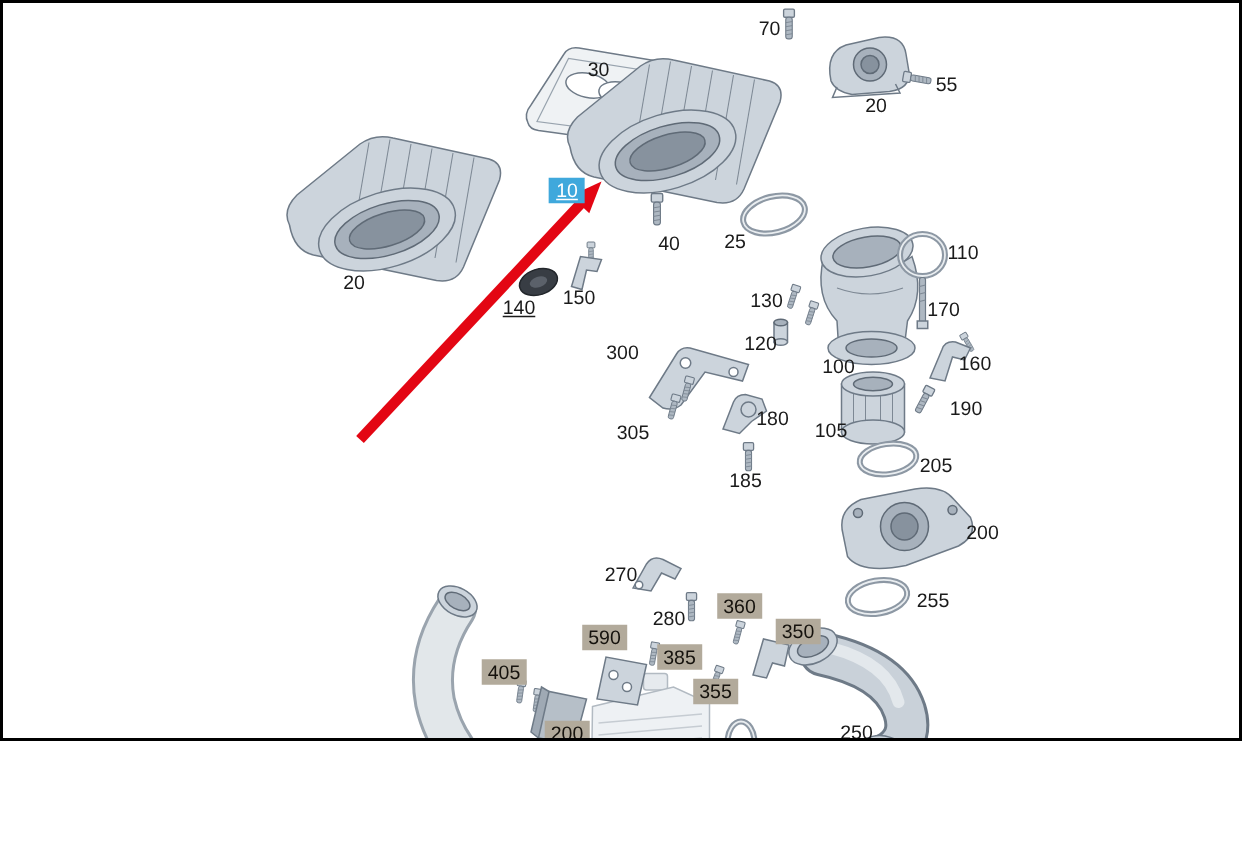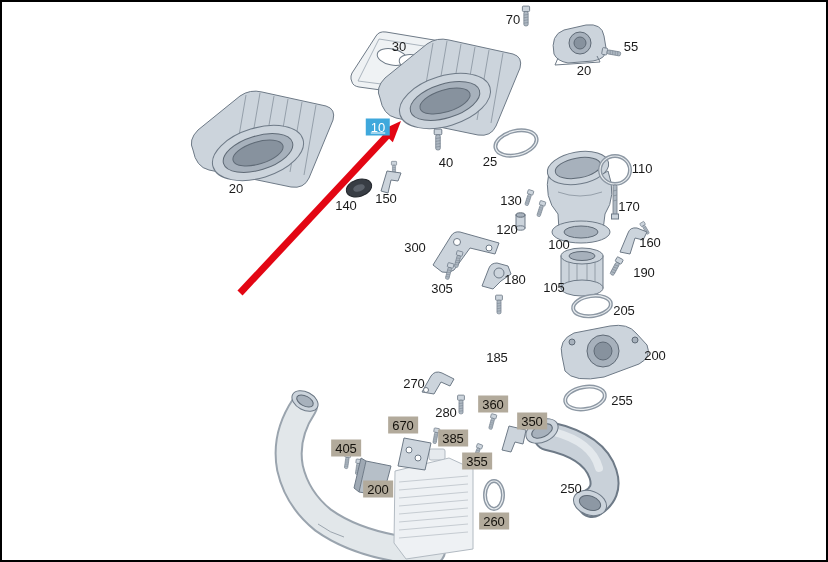--- a/index.html
+++ b/index.html
@@ -1,18 +1,18 @@
 <!DOCTYPE html>
 <html style="--sel-bg: #3fa8dc; --sel-text: #ffffff; --grp-bg: #b2aa9b; --label-text: #1a1a1a; --arrow: #e30613;"><head>
 <meta charset="utf-8">
 <style>
   * { margin:0; padding:0; box-sizing:border-box; }
   body { background:#ffffff; font-family:"Liberation Sans", sans-serif; }
   .frame {
-    position:relative; width:828px; height:562px;
+    position:relative; width:828px; height:494px;
     background:#fff; border:2px solid #000; overflow:hidden;
   }
   .frame svg { position:absolute; left:0; top:0; }
   #labels-layer { position:absolute; inset:0; }
   .label {
     position:absolute; transform:translate(-50%,-50%);
     font-size:13px; line-height:1; white-space:nowrap;
     color:var(--label-text,#1a1a1a);
   }
   .label.selected {
@@ -289,48 +289,48 @@
 
     <g>
       <line id="arrow-line" x1="238" y1="291" x2="389.4327337943271" y2="129.2209303563711"></line>
       <polygon id="arrow-head" points="399,119 390.8546655507159,140.14009287371525 378.44353583226524,128.52269819539808"></polygon>
     </g>
   </svg>
 
   <div id="labels-layer">
       <div class="label plain" style="left: 511px; top: 17px;">70</div>
       <div class="label plain" style="left: 397px; top: 44px;">30</div>
-      <div class="label plain" style="left: 629px; top: 44px;">55</div>
+      <div class="label plain" style="left: 629px; top: 54px;">55</div>
       <div class="label plain" style="left: 582px; top: 68px;">20</div>
       <div class="label selected" style="left: 376px; top: 125px;">10</div>
       <div class="label plain" style="left: 444px; top: 160px;">40</div>
       <div class="label plain" style="left: 488px; top: 159px;">25</div>
       <div class="label plain" style="left: 640px; top: 166px;">110</div>
       <div class="label plain" style="left: 234px; top: 186px;">20</div>
-      <div class="label plain" style="left: 344px; top: 203px;">140</div>
+      <div class="label plain" style="left: 344px; top: 203px; text-decoration: underline;">140</div>
       <div class="label plain" style="left: 384px; top: 196px;">150</div>
       <div class="label plain" style="left: 509px; top: 198px;">130</div>
       <div class="label plain" style="left: 627px; top: 204px;">170</div>
       <div class="label plain" style="left: 505px; top: 227px;">120</div>
       <div class="label plain" style="left: 525px; top: 242px; margin-left: 32px;">100</div>
       <div class="label plain" style="left: 648px; top: 240px;">160</div>
-      <div class="label plain" style="left: 413px; top: 245px;">300</div>
+      <div class="label plain" style="left: 413px; top: 233px;">300</div>
       <div class="label plain" style="left: 642px; top: 270px;">190</div>
       <div class="label plain" style="left: 513px; top: 277px;">180</div>
-      <div class="label plain" style="left: 440px; top: 286px; text-align: center;">305</div>
+      <div class="label plain" style="left: 420px; top: 286px; text-align: center;">305</div>
       <div class="label plain" style="left: 552px; top: 285px;">105</div>
       <div class="label plain" style="left: 622px; top: 308px;">205</div>
-      <div class="label plain" style="left: 495px; top: 318px; margin-top: 37px;">185</div>
+      <div class="label plain" style="left: 495px; top: 318px;">185</div>
       <div class="label plain" style="left: 653px; top: 353px;">200</div>
       <div class="label plain" style="left: 412px; top: 381px;">270</div>
       <div class="label plain" style="left: 620px; top: 398px;">255</div>
       <div class="label group" style="left: 491px; top: 402px; text-align: center;">360</div>
       <div class="label plain" style="left: 444px; top: 410px;">280</div>
       <div class="label group" style="left: 530px; top: 419px;">350</div>
-      <div class="label group" style="left: 401px; top: 423px;">670</div>
+      <div class="label group" style="left: 401px; top: 423px;">590</div>
       <div class="label group" style="left: 451px; top: 436px;">385</div>
-      <div class="label group" style="left: 344px; top: 446px;">405</div>
+      <div class="label group" style="left: 334px; top: 446px;">405</div>
       <div class="label group" style="left: 475px; top: 459px;">355</div>
       <div class="label group" style="left: 376px; top: 487px;">200</div>
       <div class="label plain" style="left: 569px; top: 486px;">250</div>
       <div class="label group" style="left: 492px; top: 519px;">260</div>
     </div>
 </div>
 
 </body></html>

